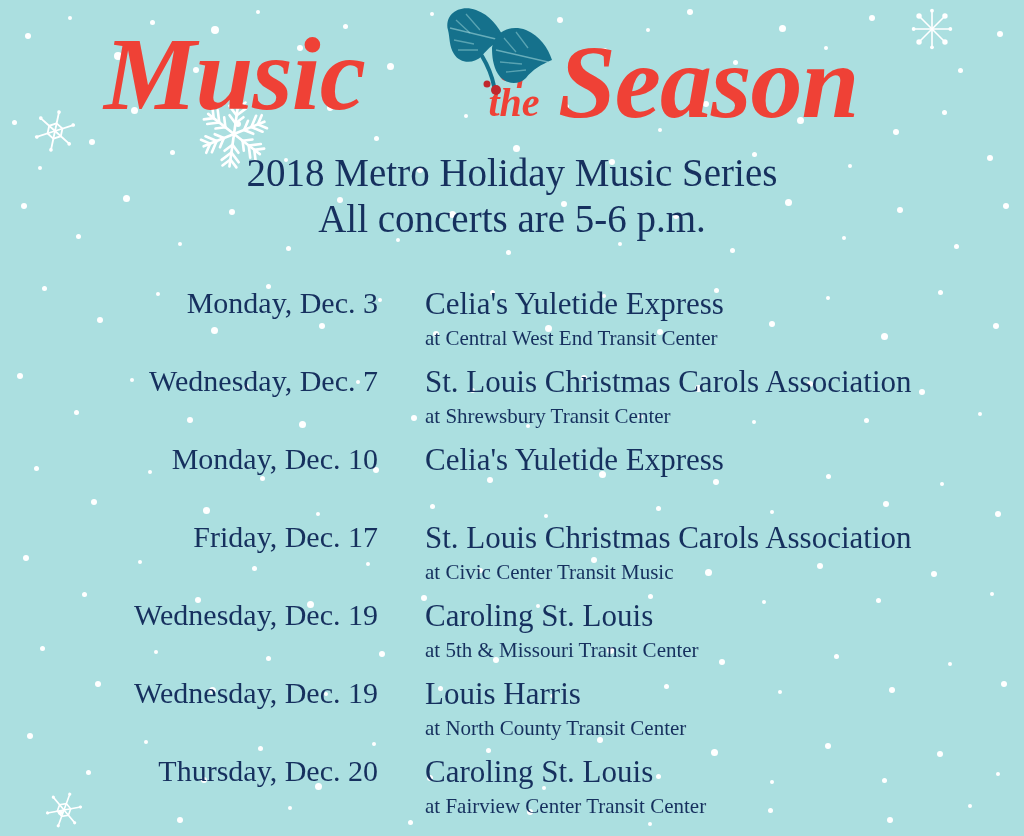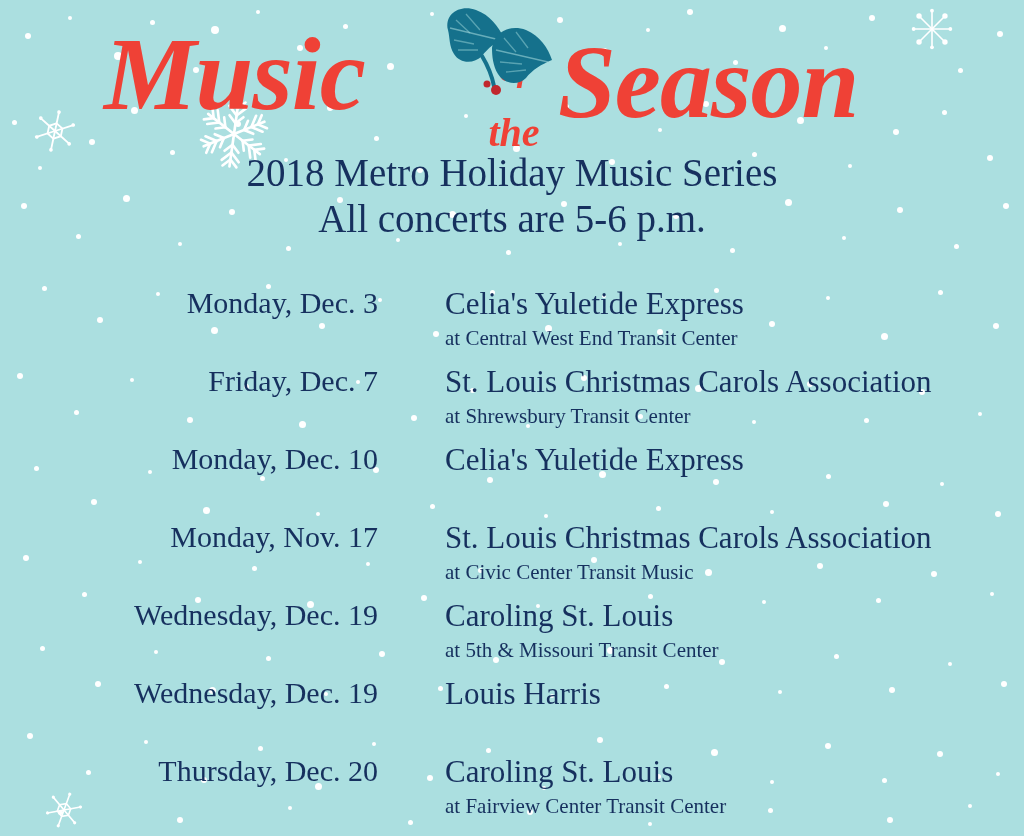--- a/index.html
+++ b/index.html
@@ -79,21 +79,20 @@
     font-weight: 700;
     line-height: 0.92;
   }
   #title-of {
     font-size: 34px;
     display: block;
   }
   #title-the {
     font-size: 40px;
     display: block;
-    margin-top: 30px;
   }
 
   
   #holly {
     position: absolute;
     left: 430px;
     top: 0px;
     z-index: 4;
   }
 
@@ -121,21 +120,20 @@
     left: 0;
     top: 288px;
     width: 1024px;
     z-index: 3;
   }
   .event-row {
     position: relative;
     display: flex;
     align-items: flex-start;
     height: 78px;
-    gap: 20px;
   }
   .event-date {
     width: 378px;
     text-align: right;
     padding-right: 0px;
     color: #16305e;
     font-family: "Liberation Serif", serif;
     font-size: 30px;
     line-height: 1.0;
     white-space: nowrap;
@@ -501,50 +499,51 @@
 
   <div id="schedule">
       <div class="event-row">
         <div class="event-date">Monday, Dec. 3</div>
         <div class="event-info">
           <span class="event-performer">Celia's Yuletide Express</span>
           <span class="event-venue">at Central West End Transit Center</span>
         </div>
       </div>
       <div class="event-row">
-        <div class="event-date">Friday, Dec. 7</div>
+        <div class="event-date">Wednesday, Dec. 7</div>
         <div class="event-info">
           <span class="event-performer">St. Louis Christmas Carols Association</span>
           <span class="event-venue">at Shrewsbury Transit Center</span>
         </div>
       </div>
       <div class="event-row">
         <div class="event-date">Monday, Dec. 10</div>
         <div class="event-info">
           <span class="event-performer">Celia's Yuletide Express</span>
         </div>
       </div>
       <div class="event-row">
-        <div class="event-date">Monday, Nov. 17</div>
+        <div class="event-date">Friday, Dec. 17</div>
         <div class="event-info">
           <span class="event-performer">St. Louis Christmas Carols Association</span>
           <span class="event-venue">at Civic Center Transit Music</span>
         </div>
       </div>
       <div class="event-row">
         <div class="event-date">Wednesday, Dec. 19</div>
         <div class="event-info">
           <span class="event-performer">Caroling St. Louis</span>
           <span class="event-venue">at 5th &amp; Missouri Transit Center</span>
         </div>
       </div>
       <div class="event-row">
         <div class="event-date">Wednesday, Dec. 19</div>
         <div class="event-info">
           <span class="event-performer">Louis Harris</span>
+          <span class="event-venue">at North County Transit Center</span>
         </div>
       </div>
       <div class="event-row">
         <div class="event-date">Thursday, Dec. 20</div>
         <div class="event-info">
           <span class="event-performer">Caroling St. Louis</span>
           <span class="event-venue">at Fairview Center Transit Center</span>
         </div>
       </div>
     </div>

